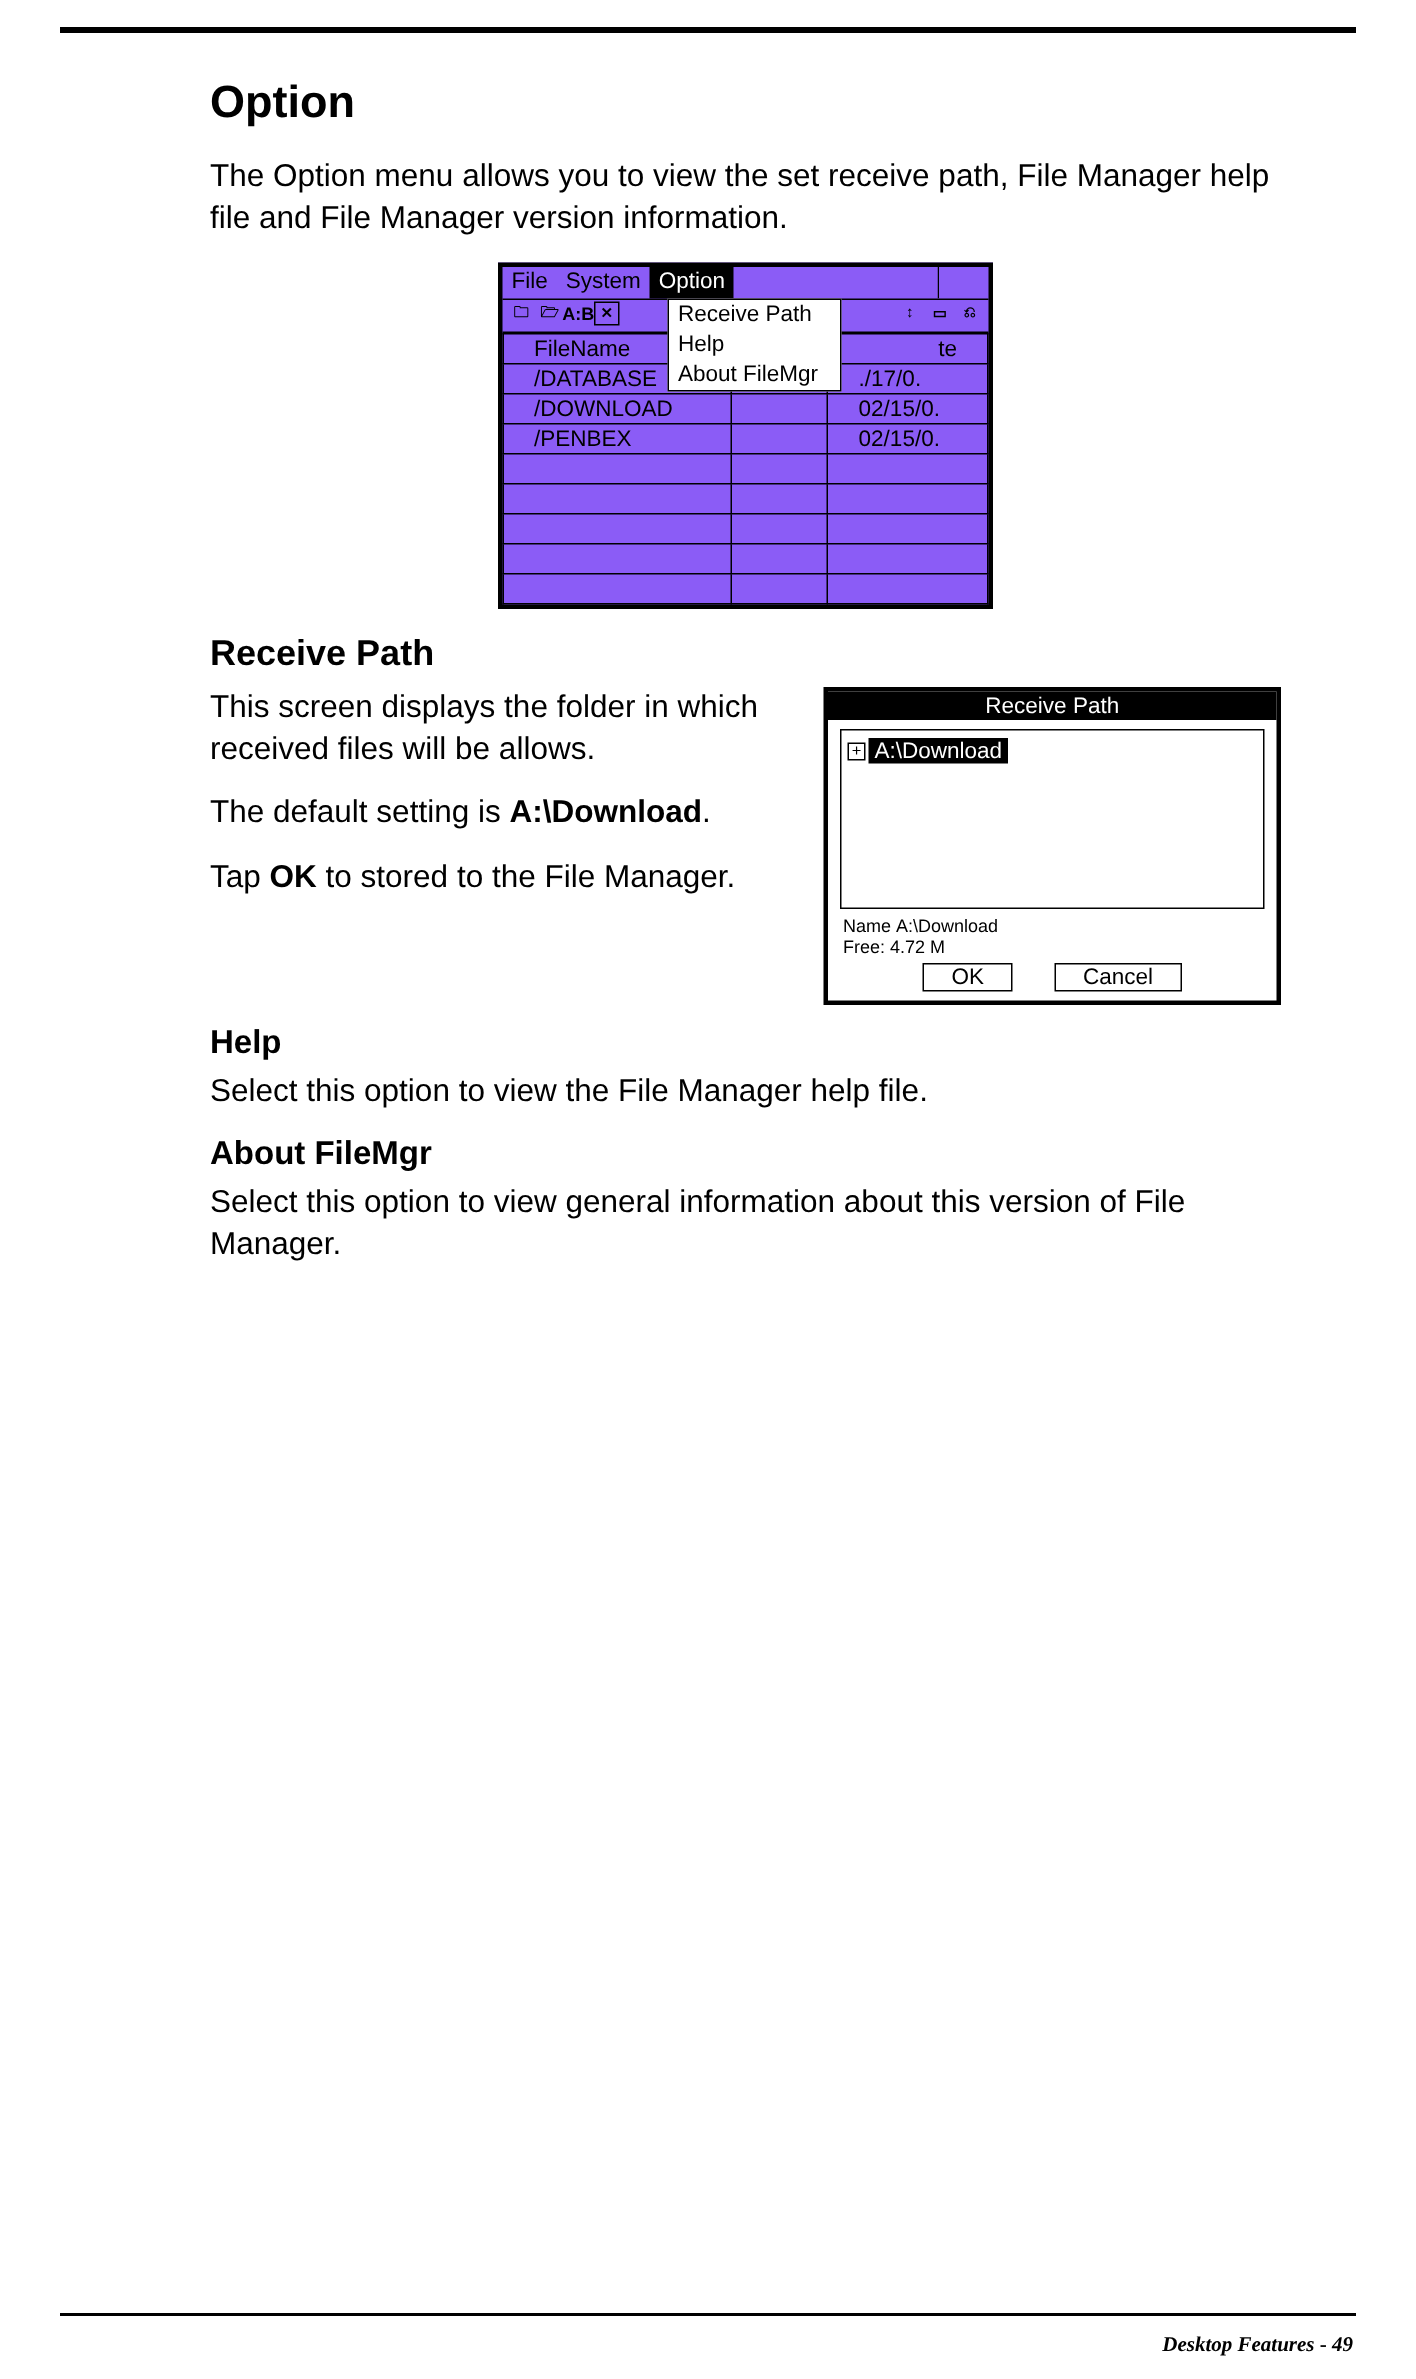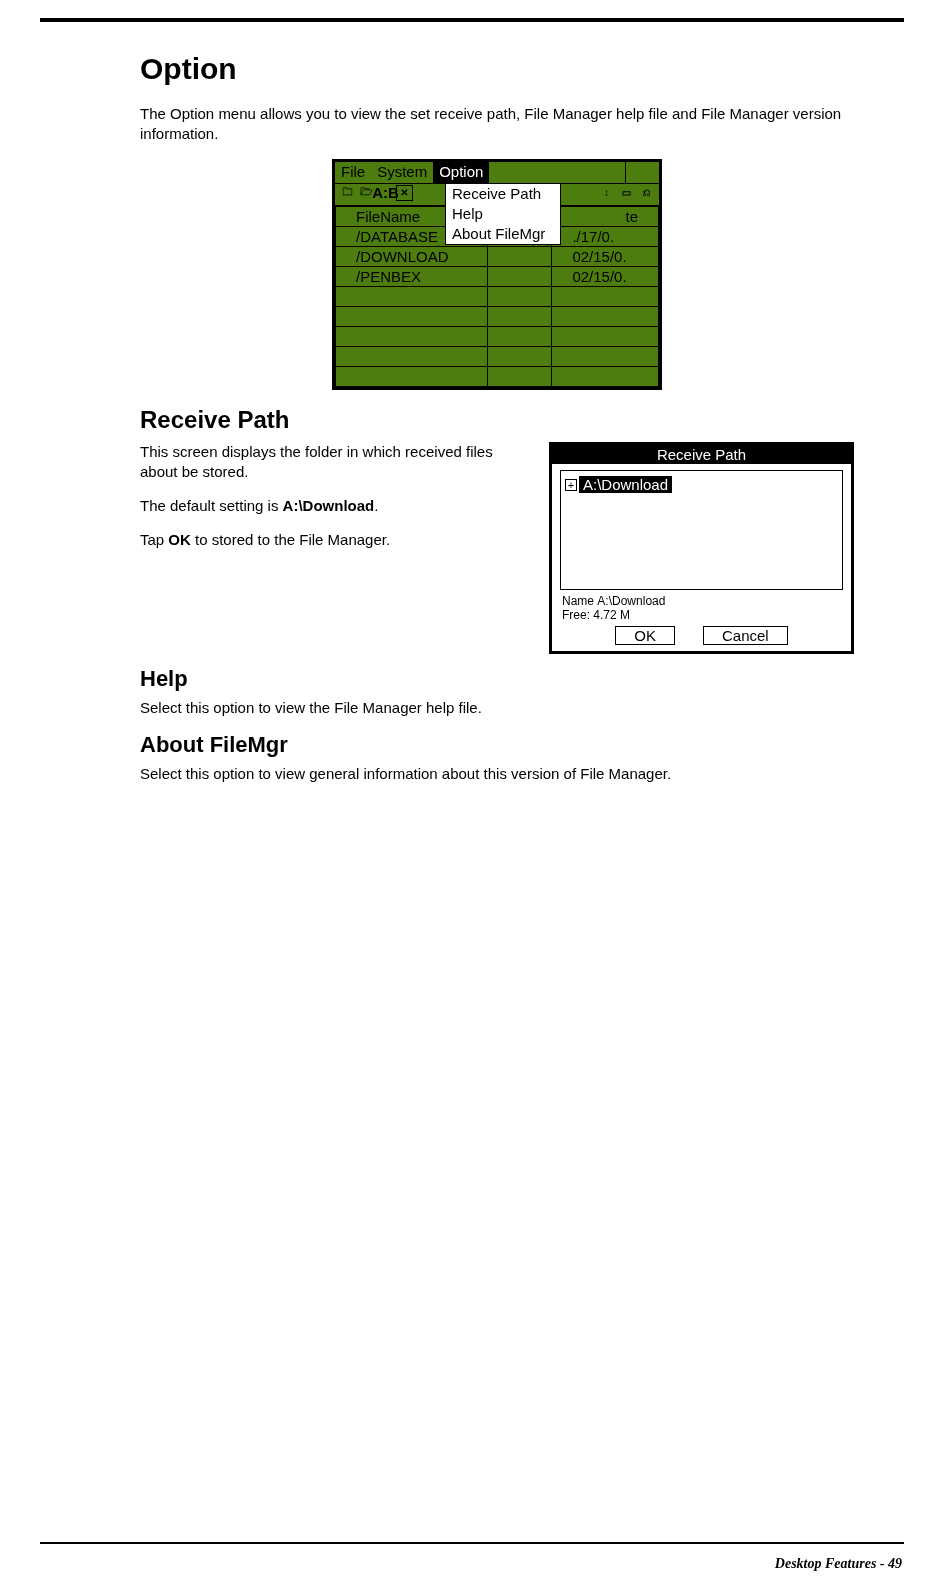--- a/index.html
+++ b/index.html
@@ -23,21 +23,21 @@
     left: 140px;
     right: 90px;
     top: 52px;
   }
   h1.option {
     font-size: 30px;
     font-weight: 700;
     margin: 0 0 18px 0;
   }
   p.body {
-    font-size: 15px;
+    font-size: 21px;
     line-height: 1.35;
     margin: 0 0 14px 0;
   }
   h2.sub {
     font-size: 24px;
     font-weight: 700;
     margin: 16px 0 8px 0;
   }
   h3.sub2 {
     font-size: 22px;
@@ -46,21 +46,21 @@
   }
   .bold { font-weight: 700; }
 
   
   .shot1-wrap {
     width: 330px;
     margin: 4px auto 14px auto;
   }
   .shot1 {
     border: 3px solid #000;
-    background: #4d7c0f;
+    background: #8b5cf6;
     font-family: Arial, Helvetica, sans-serif;
     font-size: 15px;
     position: relative;
   }
   .menubar {
     display: flex;
     height: 22px;
     border-bottom: 1px solid #000;
     position: relative;
   }
@@ -229,21 +229,21 @@
       <div class="menubar">
         <span class="mi">File</span>
         <span class="mi">System</span>
         <span class="mi sel">Option</span>
         <span class="rounded-end"></span>
       </div>
       <div class="toolbar">
         <div class="icons-left">
           <span class="icon" style="border:none;">🗀</span>
           <span class="icon" style="border:none;">🗁</span>
-          <span class="icon" style="border:none;font-size:15px;">A:B</span>
+          <span class="icon" style="border:none;font-size:12px;">A:B</span>
           <span class="icon">✕</span>
         </div>
         <div class="icons-right">
           <span class="icon" style="border:none;">↕</span>
           <span class="icon" style="border:none;">▭</span>
           <span class="icon" style="border:none;">⎌</span>
         </div>
         <div class="dropdown">
           <div class="di">Receive Path</div>
           <div class="di">Help</div>
@@ -304,21 +304,21 @@
             </tr>
       </tbody>
         </table>
     </div>
   </div>
 
   <h2 class="sub">Receive Path</h2>
 
   <div class="row2">
     <div class="textcol">
-      <p class="body">This screen displays the folder in which received files about be stored.</p>
+      <p class="body">This screen displays the folder in which received files will be allows.</p>
       <p class="body">
         <span>The default setting is </span><span class="bold">A:\Download</span><span>.</span>
       </p>
       <p class="body">
         <span>Tap </span><span class="bold">OK</span><span> to stored to the File Manager.</span>
       </p>
     </div>
     <div class="shot2">
       <div class="titlebar">Receive Path</div>
       <div class="tree">

